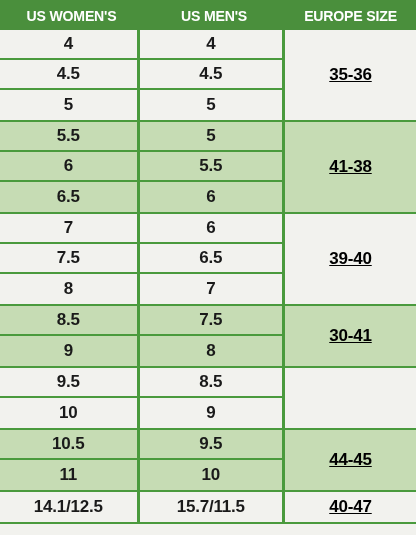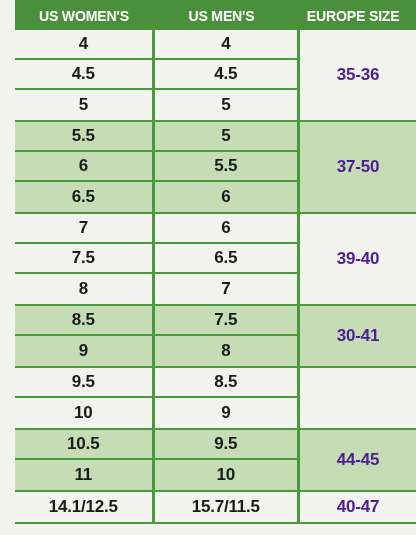--- a/index.html
+++ b/index.html
@@ -13,21 +13,20 @@
     background: #f2f2ee;
     font-family: "Liberation Sans", "DejaVu Sans", sans-serif;
   }
 
   #size-chart {
     width: 416px;
     height: 535px;
     position: relative;
     background: #f2f2ee;
     box-sizing: border-box;
-    padding-left: 15px;
   }
 
   
   .chart-header {
     display: flex;
     height: 30px;
     background: #4a8f3c;
     box-sizing: border-box;
   }
   .chart-header .hcell {
@@ -95,24 +94,25 @@
     width: 144px;
   }
 
   .eu-cell {
     width: 144px;
     display: flex;
     align-items: center;
     justify-content: center;
     font-size: 17px;
     font-weight: bold;
-    color: #4c1d95;
+    color: #000000;
     box-sizing: border-box;
     white-space: nowrap;
     letter-spacing: -0.2px;
+    text-decoration: underline;
   }
 
   .bottom-strip {
     height: 21px;
     background: #f2f2ee;
   }
 </style>
 </head>
 <body>
 
@@ -150,21 +150,21 @@
           </div>
           <div class="urow">
             <div class="cell cell-w">6</div>
             <div class="cell cell-m">5.5</div>
           </div>
           <div class="urow">
             <div class="cell cell-w">6.5</div>
             <div class="cell cell-m">6</div>
           </div>
         </div>
-        <div class="eu-cell">37-50</div>
+        <div class="eu-cell">41-38</div>
       </div>
       <div class="group band-white">
         <div class="group-uscols">
           <div class="urow">
             <div class="cell cell-w">7</div>
             <div class="cell cell-m">6</div>
           </div>
           <div class="urow">
             <div class="cell cell-w">7.5</div>
             <div class="cell cell-m">6.5</div>

